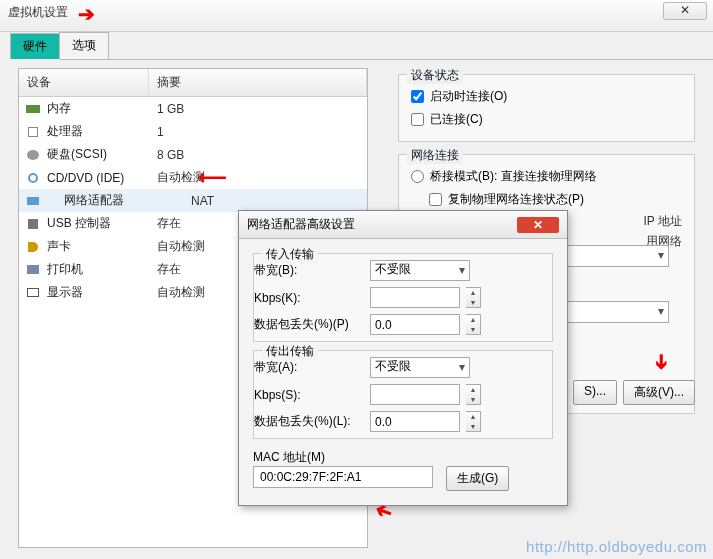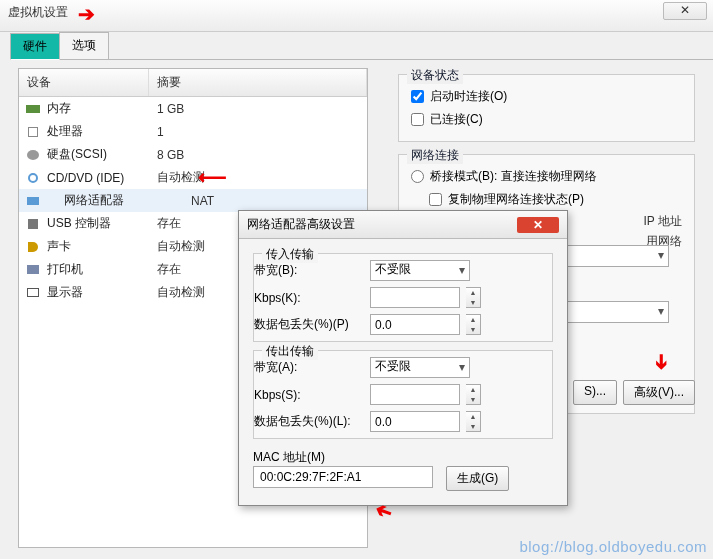--- a/index.html
+++ b/index.html
@@ -259,13 +259,13 @@
       <div style="margin-bottom:0;">MAC 地址(M)</div>
       <div style="display:flex; gap:13px; align-items:flex-start;">
         <input class="mac-input" type="text" value="00:0C:29:7F:2F:A1" style="">
         <div class="btn">生成(G)</div>
       </div>
     </div>
   </div>
 </div>
 <div class="arrow-red" style="left:375px; top:500px; transform:rotate(200deg);">➔</div>
 
-<div class="watermark">blog://blog.oldboyedu.com</div>
+<div class="watermark">http://http.oldboyedu.com</div>
 
 </body></html>

